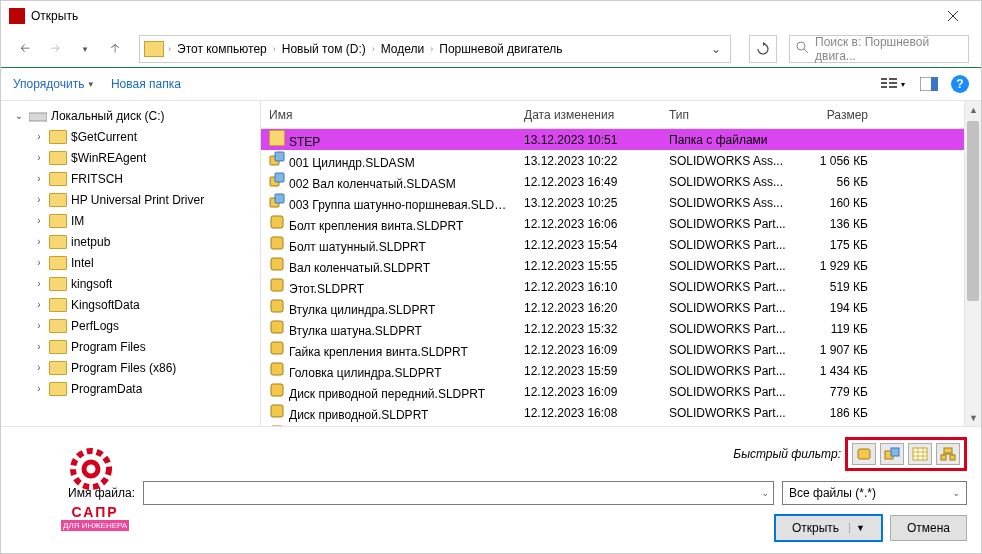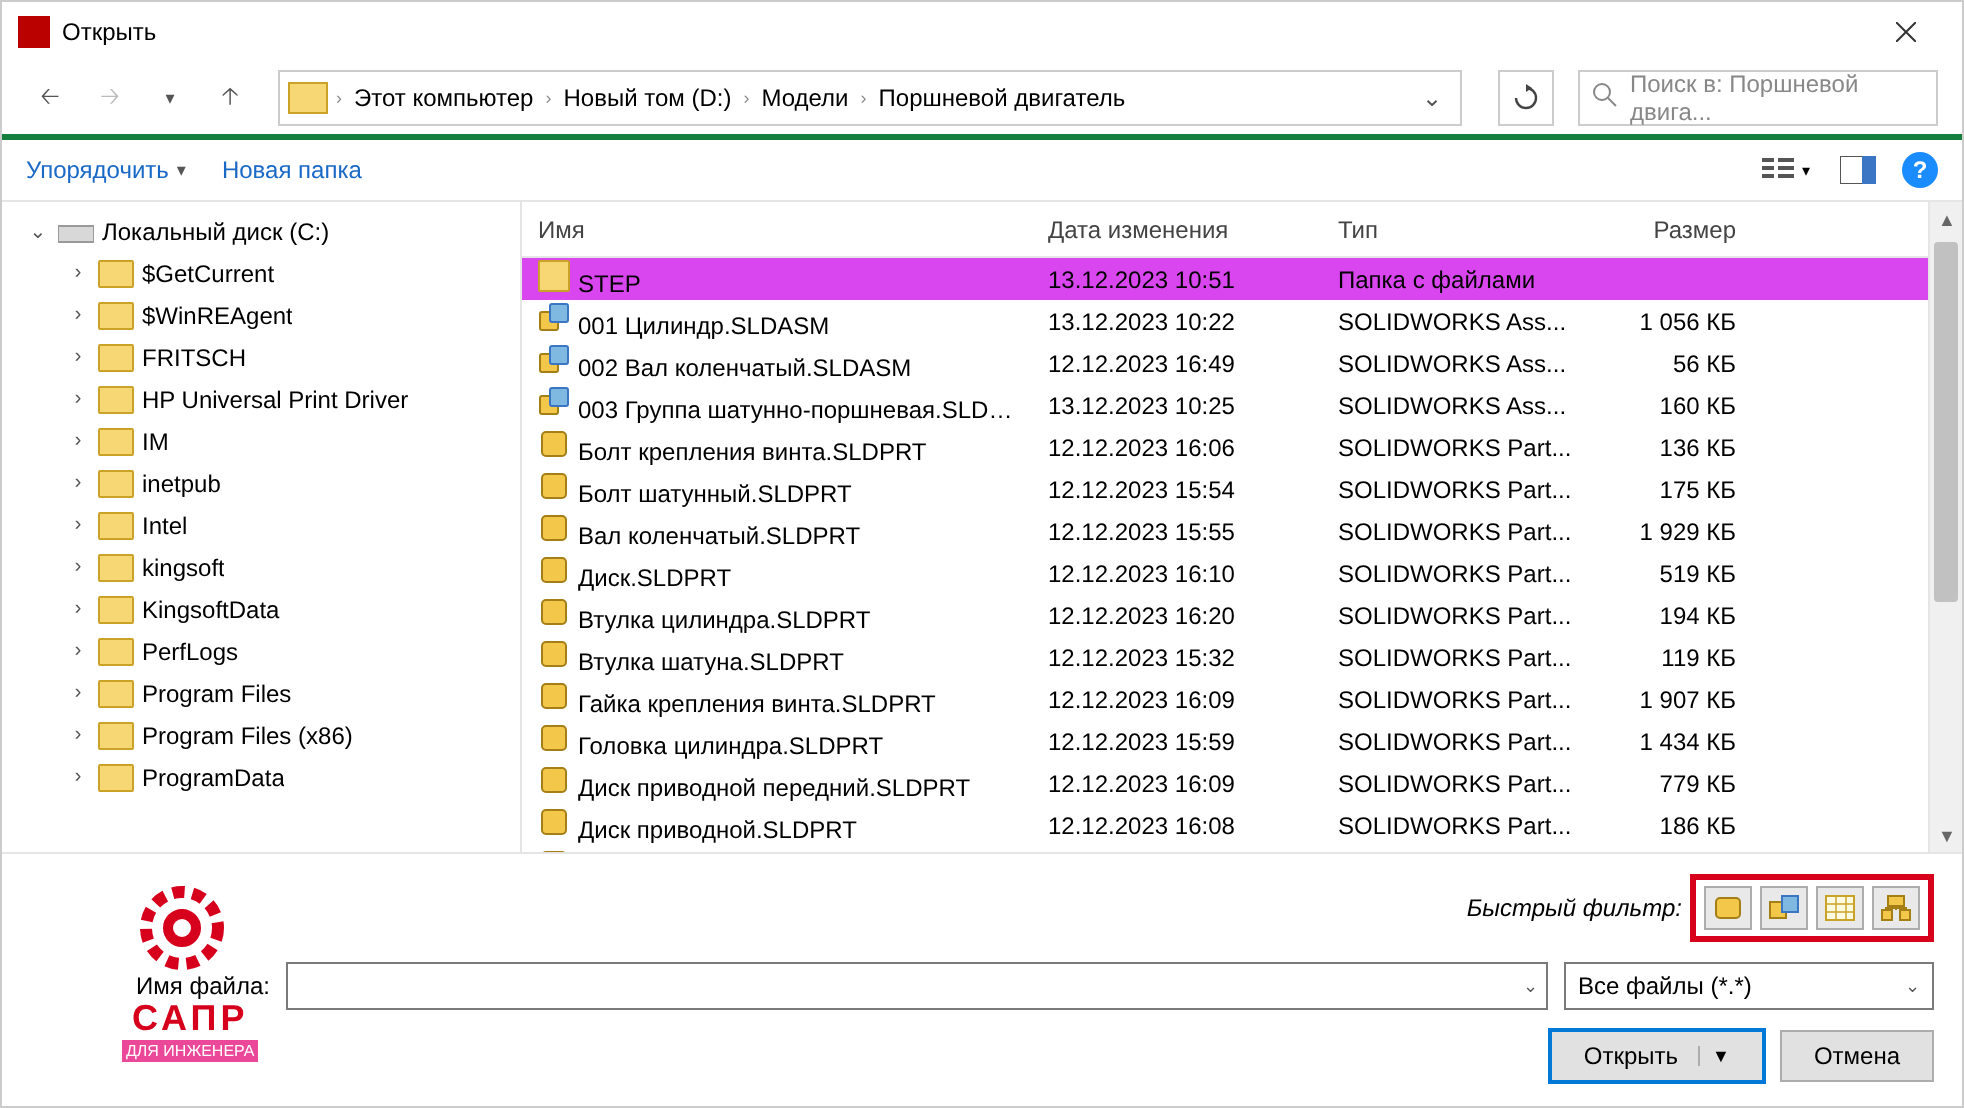--- a/index.html
+++ b/index.html
@@ -16,21 +16,21 @@
   .navbtn.disabled { color: #bbb; }
   .pathbox { flex: 1; height: 28px; border: 1px solid #ccc; display: flex; align-items: center; padding: 0 4px; margin: 0 6px; }
   .pathbox .seg { padding: 2px 4px; color: #000; }
   .pathbox .sep { color: #888; font-size: 9px; padding: 0 2px; }
   .pathbox .computer-icon { width: 20px; height: 16px; background: #f7d774; border: 1px solid #c9a227; margin-right: 2px; }
   .recent-btn { width: 20px; height: 100%; display: flex; align-items: center; justify-content: center; margin-left: auto; color: #555; }
   .refresh-btn { width: 28px; height: 28px; border: 1px solid #ccc; display: flex; align-items: center; justify-content: center; margin: 0 6px; cursor: pointer; }
   .searchbox { width: 180px; height: 28px; border: 1px solid #ccc; display: flex; align-items: center; padding: 0 6px; color: #888; }
   .searchbox .search-icon { margin-right: 6px; }
   
-  .toolbar { height: 34px; display: flex; align-items: center; padding: 0 12px; border-bottom: 1px solid #e5e5e5; border-top: 3px solid #15803d; gap: 18px; }
+  .toolbar { height: 34px; display: flex; align-items: center; padding: 0 12px; border-bottom: 1px solid #e5e5e5; border-top: 1px solid #15803d; gap: 18px; }
   .toolbar .tool-link { color: #1a69c7; cursor: pointer; display: flex; align-items: center; gap: 4px; }
   .toolbar .right { margin-left: auto; display: flex; align-items: center; gap: 8px; }
   .toolbar .view-btn { width: 28px; height: 22px; border: 1px solid transparent; display: flex; align-items: center; justify-content: center; cursor: pointer; }
   .toolbar .help-icon { width: 18px; height: 18px; border-radius: 50%; background: #1a8cff; color: #fff; font-weight: bold; text-align: center; line-height: 18px; }
   
   .main { flex: 1; display: flex; min-height: 0; }
   .tree { width: 260px; border-right: 1px solid #e5e5e5; padding: 4px 0; overflow: hidden; }
   .tree-row { display: flex; align-items: center; height: 21px; padding-left: 12px; gap: 4px; cursor: pointer; }
   .tree-row .twisty { width: 12px; text-align: center; color: #555; font-size: 10px; }
   .tree-row .fld { width: 18px; height: 14px; background: #f7d774; border: 1px solid #c9a227; border-radius: 1px; }
@@ -63,21 +63,21 @@
   .name-input { flex: 1; height: 24px; border: 1px solid #7a7a7a; padding: 0 4px; display: flex; align-items: center; }
   .name-input .dd { margin-left: auto; }
   .type-select { width: 185px; height: 24px; border: 1px solid #7a7a7a; padding: 0 6px; display: flex; align-items: center; cursor: pointer; }
   .btn-row { display: flex; justify-content: flex-end; gap: 8px; }
   .btn { height: 26px; padding: 0 16px; border: 1px solid #adadad; background: #e1e1e1; display: flex; align-items: center; cursor: pointer; }
   .btn.primary { border-color: #0078d7; outline: 1px solid #0078d7; }
   .btn .split { border-left: 1px solid #adadad; margin-left: 10px; padding-left: 6px; font-size: 9px; }
   
   .watermark { position: absolute; left: 60px; bottom: 22px; opacity: 1; pointer-events: none; }
   .watermark .gear { width: 60px; height: 60px; }
-  .watermark .t1 { color: #d6001c; font-weight: bold; font-size: 18px; letter-spacing: 2px; text-align: center; }
+  .watermark .t1 { color: #d6001c; font-weight: bold; font-size: 14px; letter-spacing: 2px; text-align: center; }
   .watermark .t2 { background: #ec4899; color: #fff; font-size: 8px; padding: 1px 2px; text-align: center; }
 </style>
 </head>
 <body>
 
 <div class="titlebar">
   <div class="app-icon"></div>
   <div class="title">Открыть</div>
   <div class="close">
     <svg viewBox="0 0 10 10">
@@ -302,21 +302,21 @@
             </span><span>Вал коленчатый.SLDPRT</span></div>
     <div class="col col-date">12.12.2023 15:55</div>
     <div class="col col-type">SOLIDWORKS Part...</div>
     <div class="col col-size">1 929 КБ</div>
         </div>
         <div class="file-row">
     <div class="col col-name"><span class="file-icon">
               <svg width="16" height="16">
                 <rect x="2" y="2" width="12" height="12" rx="2" fill="#f3c84a" stroke="#a37f16"></rect>
               </svg>
-            </span><span>Диск.SLDPRT</span></div>
+            </span><span>Этот.SLDPRT</span></div>
     <div class="col col-date">12.12.2023 16:10</div>
     <div class="col col-type">SOLIDWORKS Part...</div>
     <div class="col col-size">519 КБ</div>
         </div>
         <div class="file-row">
     <div class="col col-name"><span class="file-icon">
               <svg width="16" height="16">
                 <rect x="2" y="2" width="12" height="12" rx="2" fill="#f3c84a" stroke="#a37f16"></rect>
               </svg>
             </span><span>Втулка цилиндра.SLDPRT</span></div>

